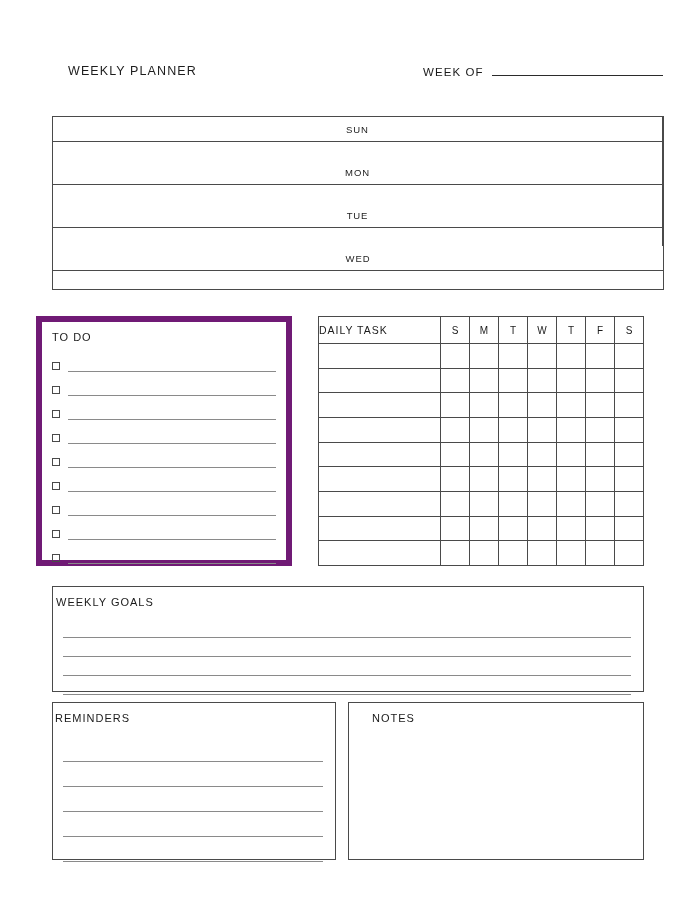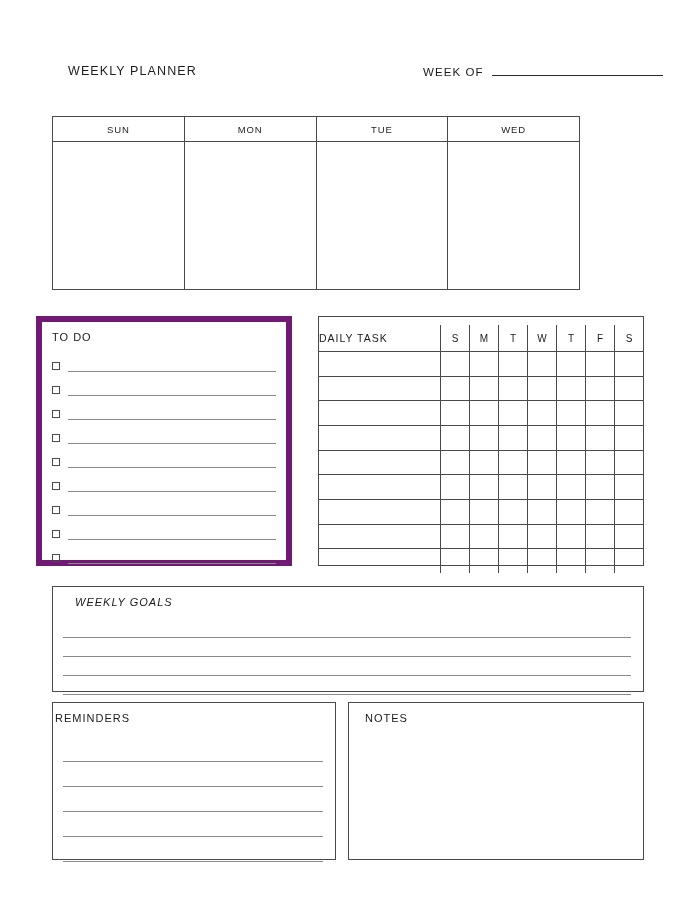--- a/index.html
+++ b/index.html
@@ -58,25 +58,26 @@
     margin-left: 8px;
     border-bottom: 1px solid #2b2b2b;
     height: 13px;
   }
 
   
   .week-grid {
     position: absolute;
     left: 52px;
     top: 116px;
-    width: 528px;
+    width: 612px;
     height: 174px;
     display: flex;
     border: 1px solid #4a4a4a;
     box-sizing: border-box;
+    flex-direction: column;
   }
   .day-col {
     flex: 1;
     border-right: 1px solid #4a4a4a;
     box-sizing: border-box;
     display: flex;
     flex-direction: column;
   }
   .day-col:last-child { border-right: none; }
   .day-head {
@@ -141,21 +142,20 @@
     width: 326px;
     height: 250px;
     border: 1px solid #4a4a4a;
     box-sizing: border-box;
   }
   .task-table {
     width: 100%;
     height: 100%;
     border-collapse: collapse;
     table-layout: fixed;
-    margin-top: 8px;
   }
   .task-table th, .task-table td {
     border: 1px solid #4a4a4a;
     padding: 0;
   }
   .task-table tr:first-child th { border-top: none; }
   .task-table tr td:first-child, .task-table tr th:first-child { border-left: none; }
   .task-table tr td:last-child, .task-table tr th:last-child { border-right: none; }
   .task-table tr:last-child td { border-bottom: none; }
   .task-head-label {
@@ -180,25 +180,24 @@
     position: absolute;
     left: 52px;
     top: 586px;
     width: 592px;
     height: 106px;
     border: 1px solid #4a4a4a;
     box-sizing: border-box;
   }
   .goals-title {
     position: absolute;
-    left: 22px;
+    left: 3px;
     top: 9px;
     font-size: 11px;
     letter-spacing: 1px;
-    font-style: italic;
   }
   .goals-lines {
     position: absolute;
     left: 10px;
     right: 12px;
     top: 32px;
   }
   .goal-line {
     border-bottom: 1px solid #8a8a8a;
     height: 18px;
@@ -237,21 +236,21 @@
     position: absolute;
     left: 348px;
     top: 702px;
     width: 296px;
     height: 158px;
     border: 1px solid #4a4a4a;
     box-sizing: border-box;
   }
   .notes-title {
     position: absolute;
-    left: 16px;
+    left: 23px;
     top: 9px;
     font-size: 11px;
     letter-spacing: 1px;
   }
 </style>
 </head>
 <body>
 
 <div class="page">
 

